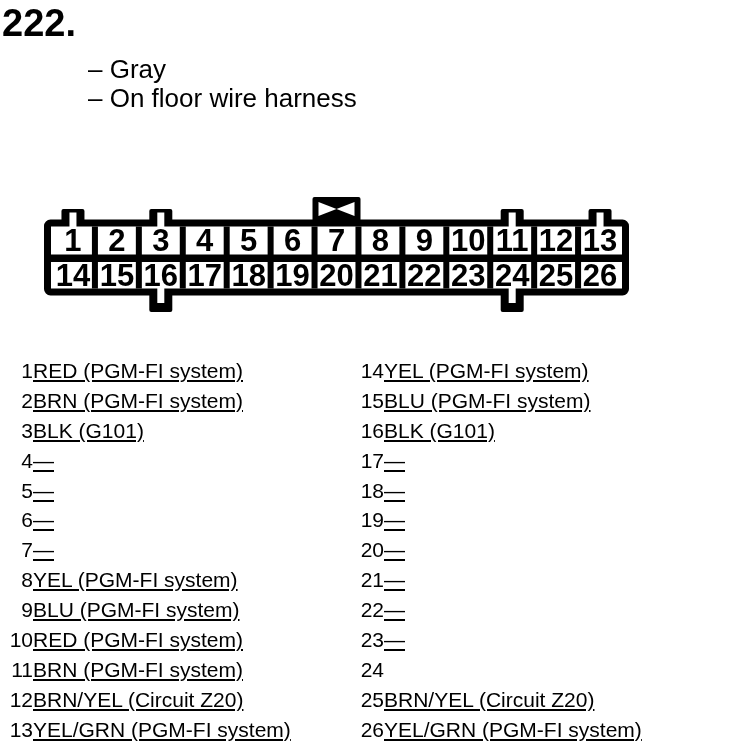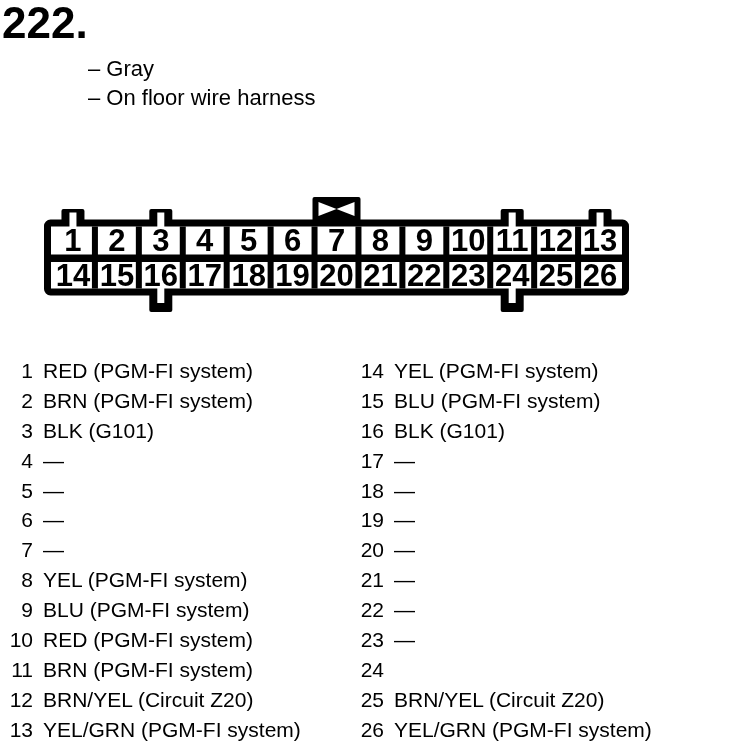--- a/index.html
+++ b/index.html
@@ -4,38 +4,38 @@
 <style>
   html,body{margin:0;padding:0;}
   body{
     width:752px;height:748px;position:relative;overflow:hidden;
     background:#ffffff;color:#000000;
     font-family:"Liberation Sans", sans-serif;
   }
   .page-title{
     position:absolute;left:2px;top:1px;
     display:flex;align-items:flex-end;
-    font-size:44px;font-weight:bold;line-height:44px;white-space:nowrap;
+    font-size:38px;font-weight:bold;line-height:44px;white-space:nowrap;
   }
   .title-number{width:94px;flex:none;}
   .notes{
     position:absolute;left:88px;top:55px;
-    font-size:22px;line-height:28.7px;white-space:nowrap;
+    font-size:26px;line-height:28.7px;white-space:nowrap;
   }
   .connector-svg{position:absolute;left:0;top:190px;}
   .connector-svg text{
     font-family:"Liberation Sans", sans-serif;
     font-weight:bold;font-size:31px;fill:#000;
   }
   .pin-col{position:absolute;top:356px;}
   .pin-col-left{left:0;}
   .pin-col-right{left:351px;}
   .pin-row{display:flex;height:29.9px;line-height:29.9px;font-size:21px;white-space:nowrap;}
   .pin-num{width:33px;flex:none;text-align:right;}
-  .pin-desc{margin-left:10px;}
+  .pin-desc{text-decoration:underline;}
 </style>
 </head>
 <body>
 
 <div class="page-title">
   <span class="title-number">222.</span>
 </div>
 
 <div class="notes">
     <div class="note">– Gray</div>

